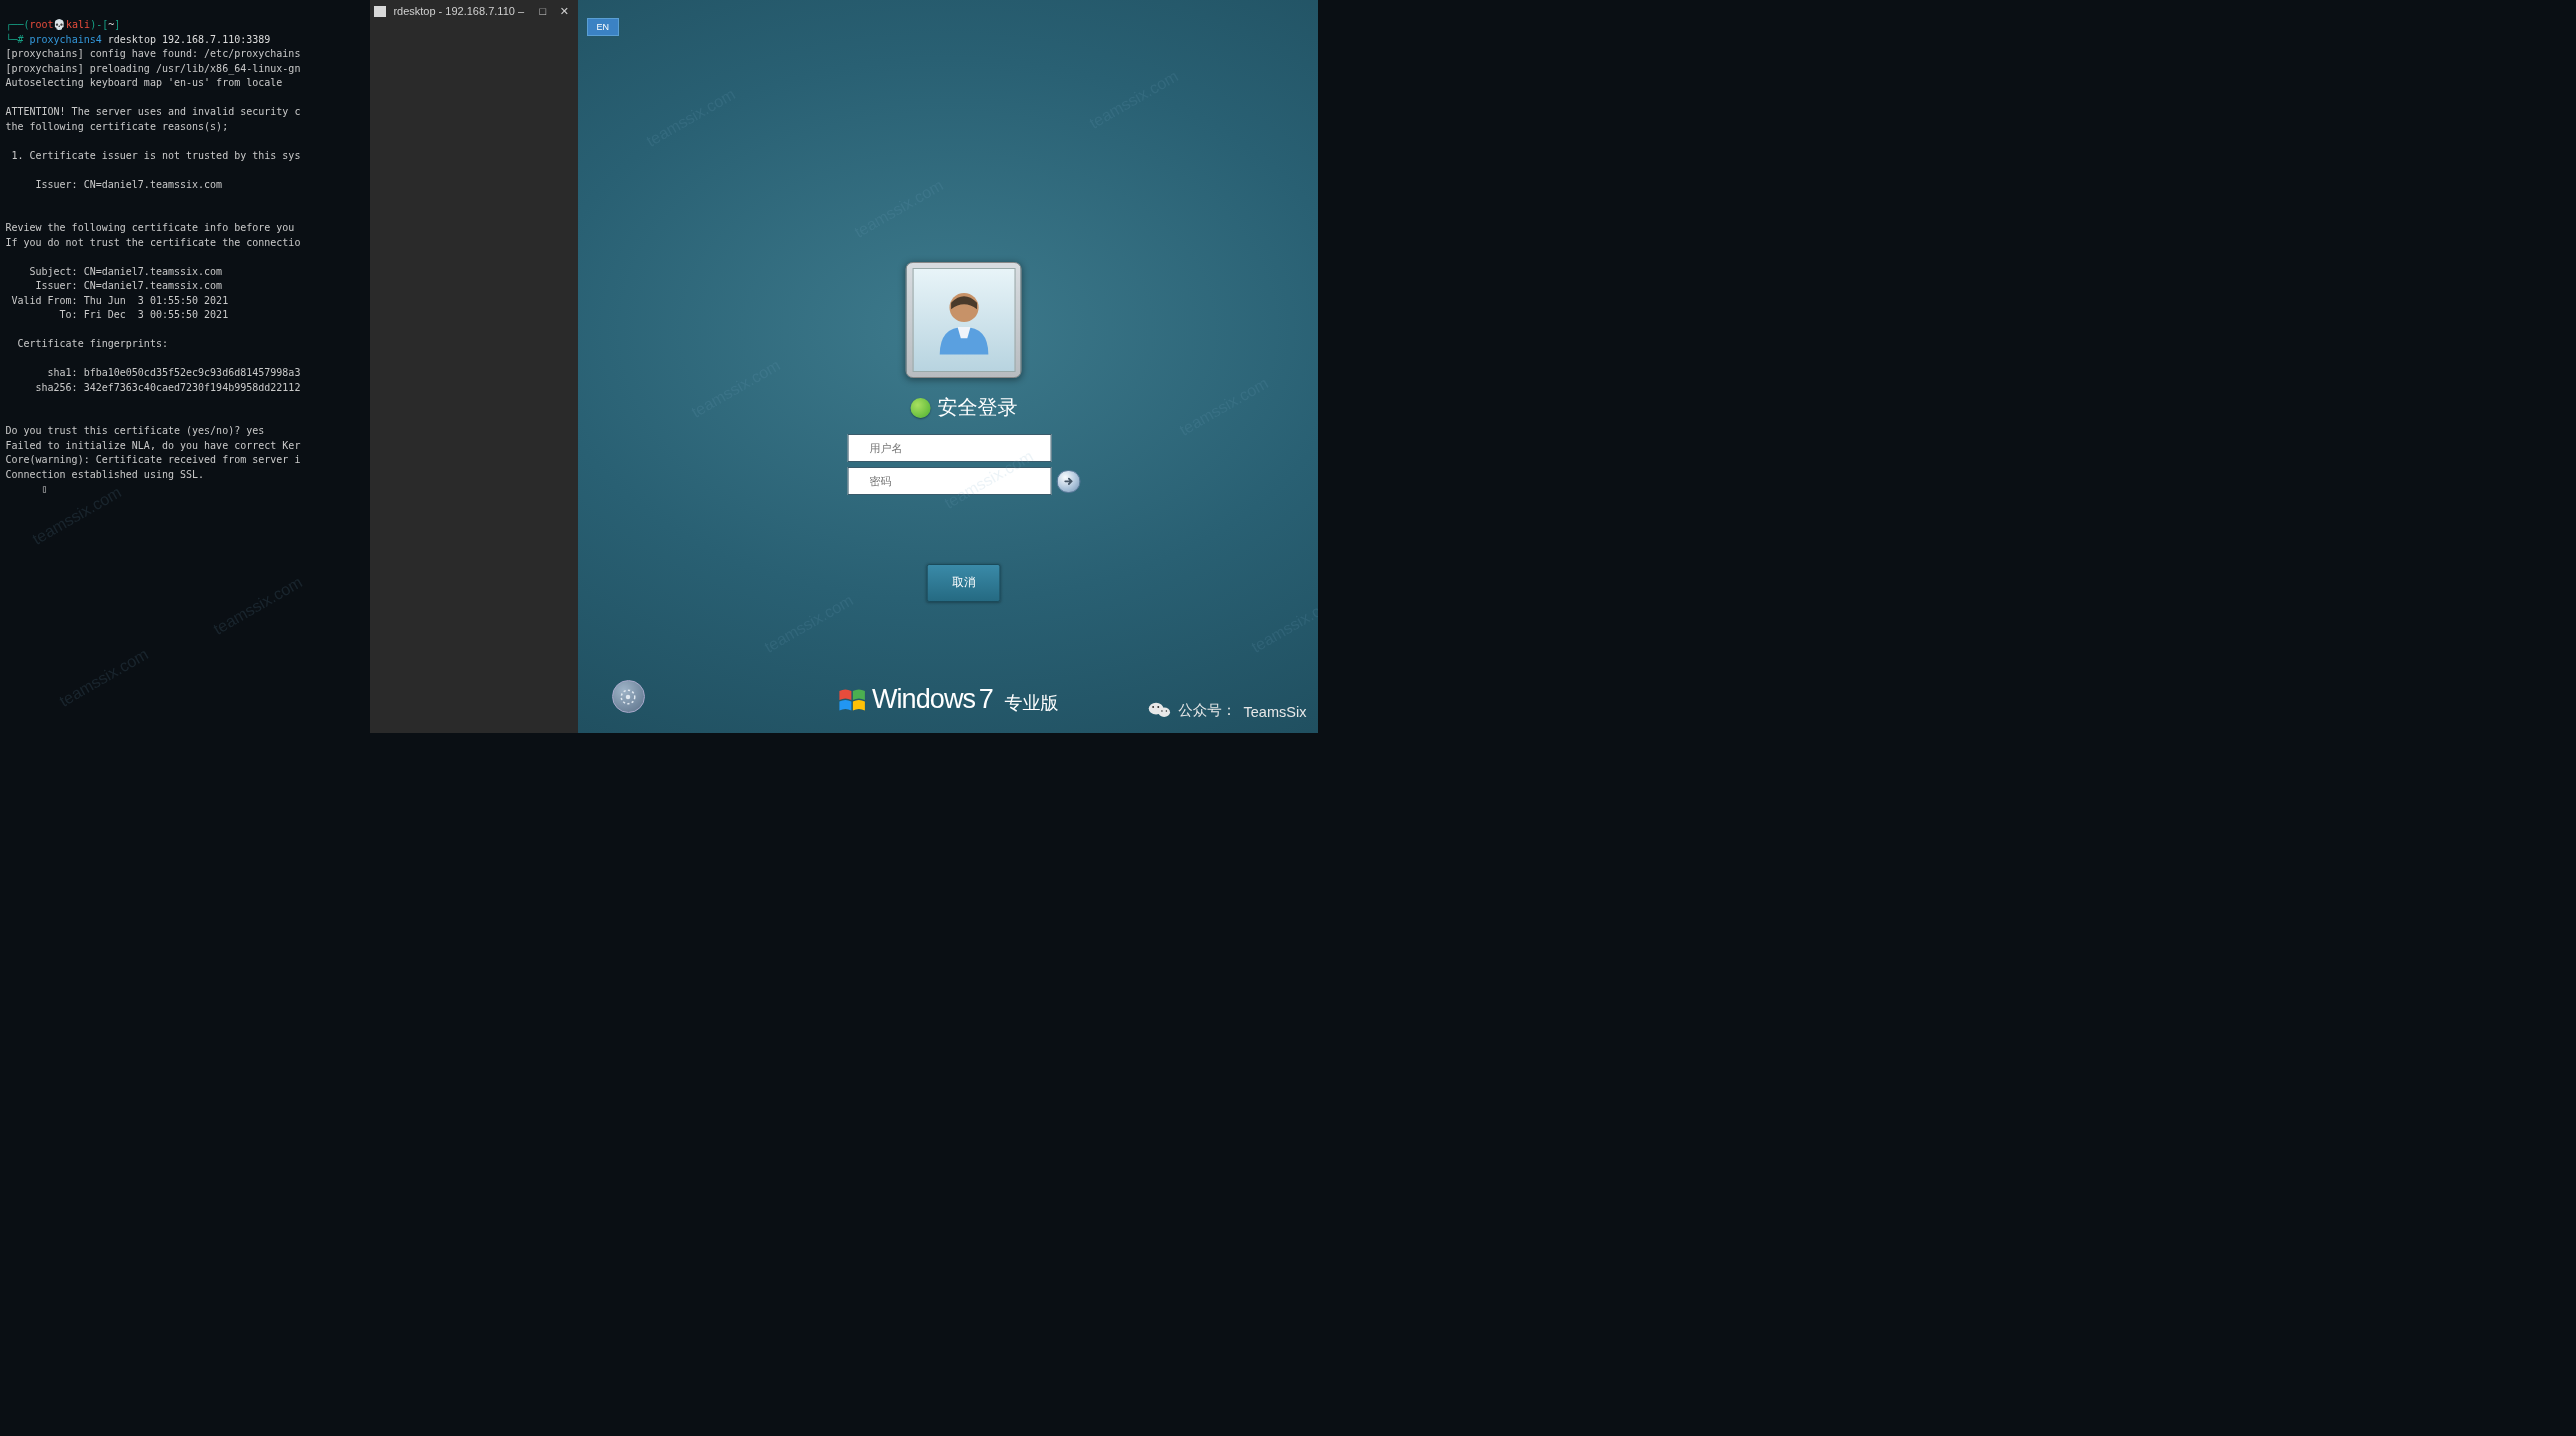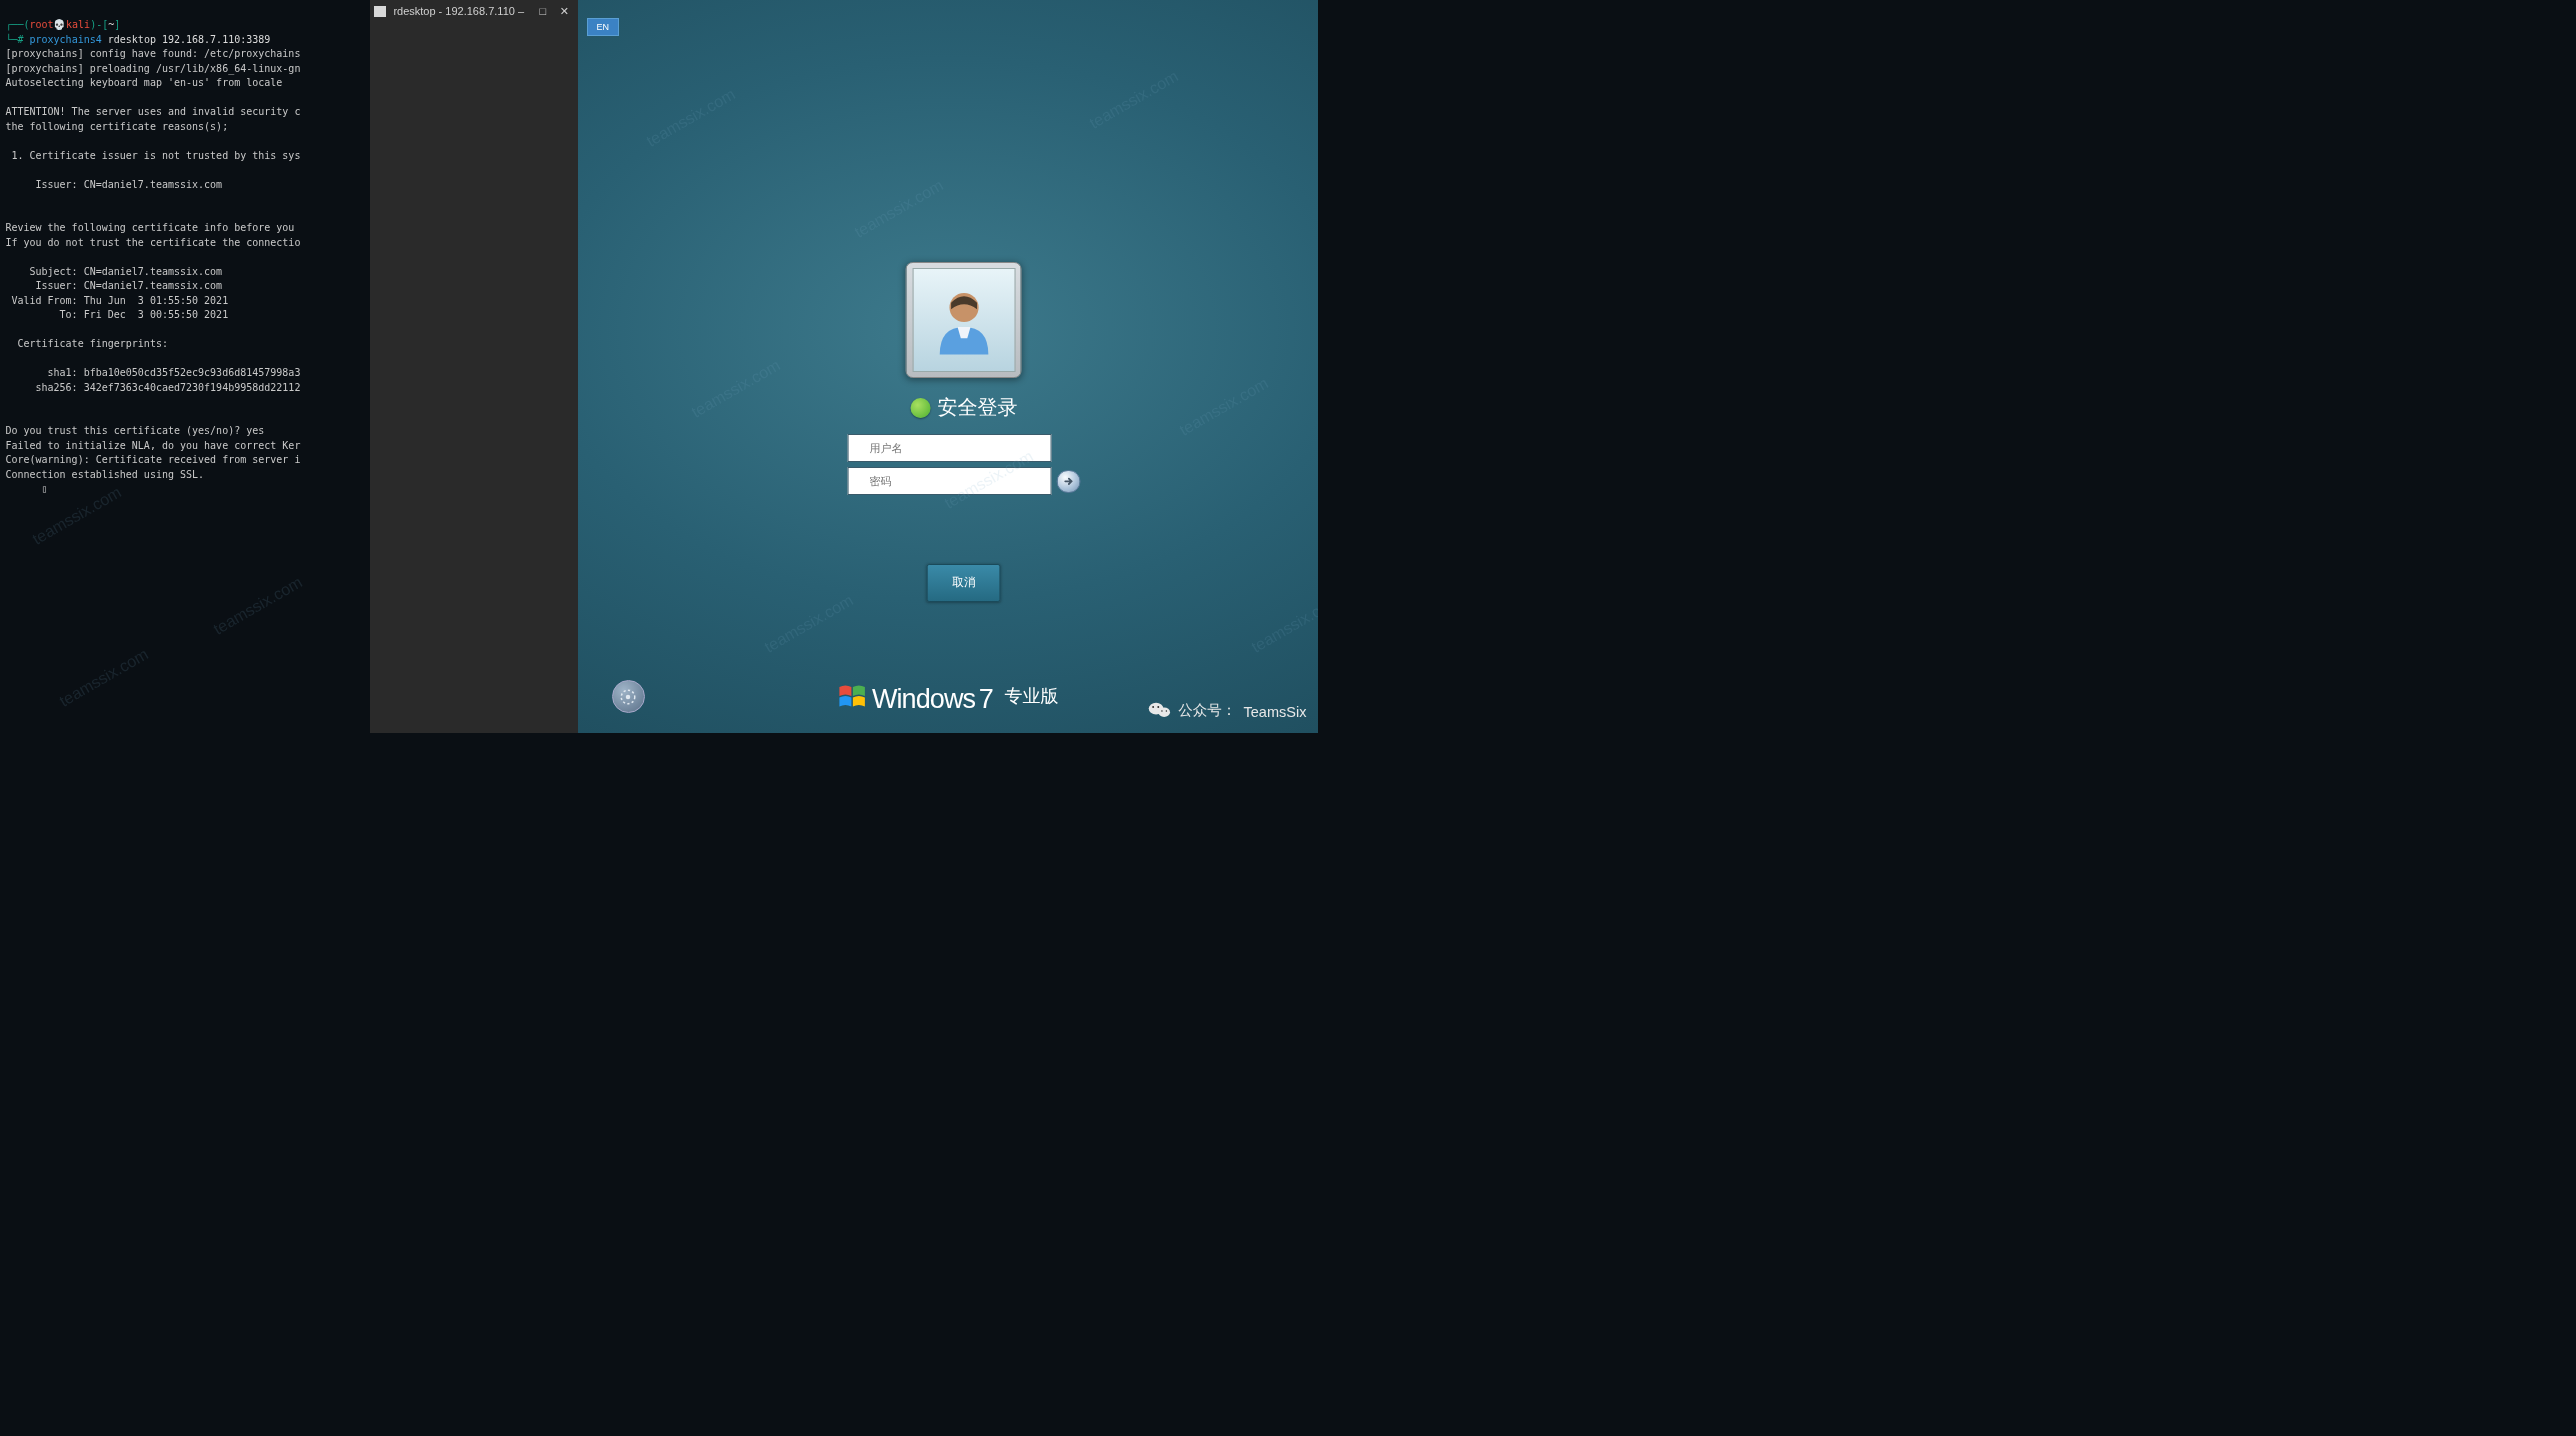--- a/index.html
+++ b/index.html
@@ -162,21 +162,21 @@
   border: 1.8px solid #aac;
   display:flex; align-items:center; justify-content:center;
   cursor:pointer;
 }
 .ease-btn svg { width:18px; height:18px; }
 .win7-brand {
   position: absolute;
   left: 50%; bottom: 18px;
   transform: translateX(-50%);
   display: flex;
-  align-items: flex-start;
+  align-items: flex-end;
   gap: 3.6px;
   color: #fff;
   font-family: "Segoe UI", sans-serif;
 }
 .win-flag { width: 31px; height: 27px; }
 .win7-text1 { font-size: 27px; font-weight: 300; letter-spacing: -0.9px; }
 .win7-text2 { font-size: 27px; font-weight: 300; }
 .win7-edition { font-family: "Microsoft YaHei", sans-serif; font-size: 18px; margin-left: 7.2px; }
 .watermark-note {
   position: absolute;

